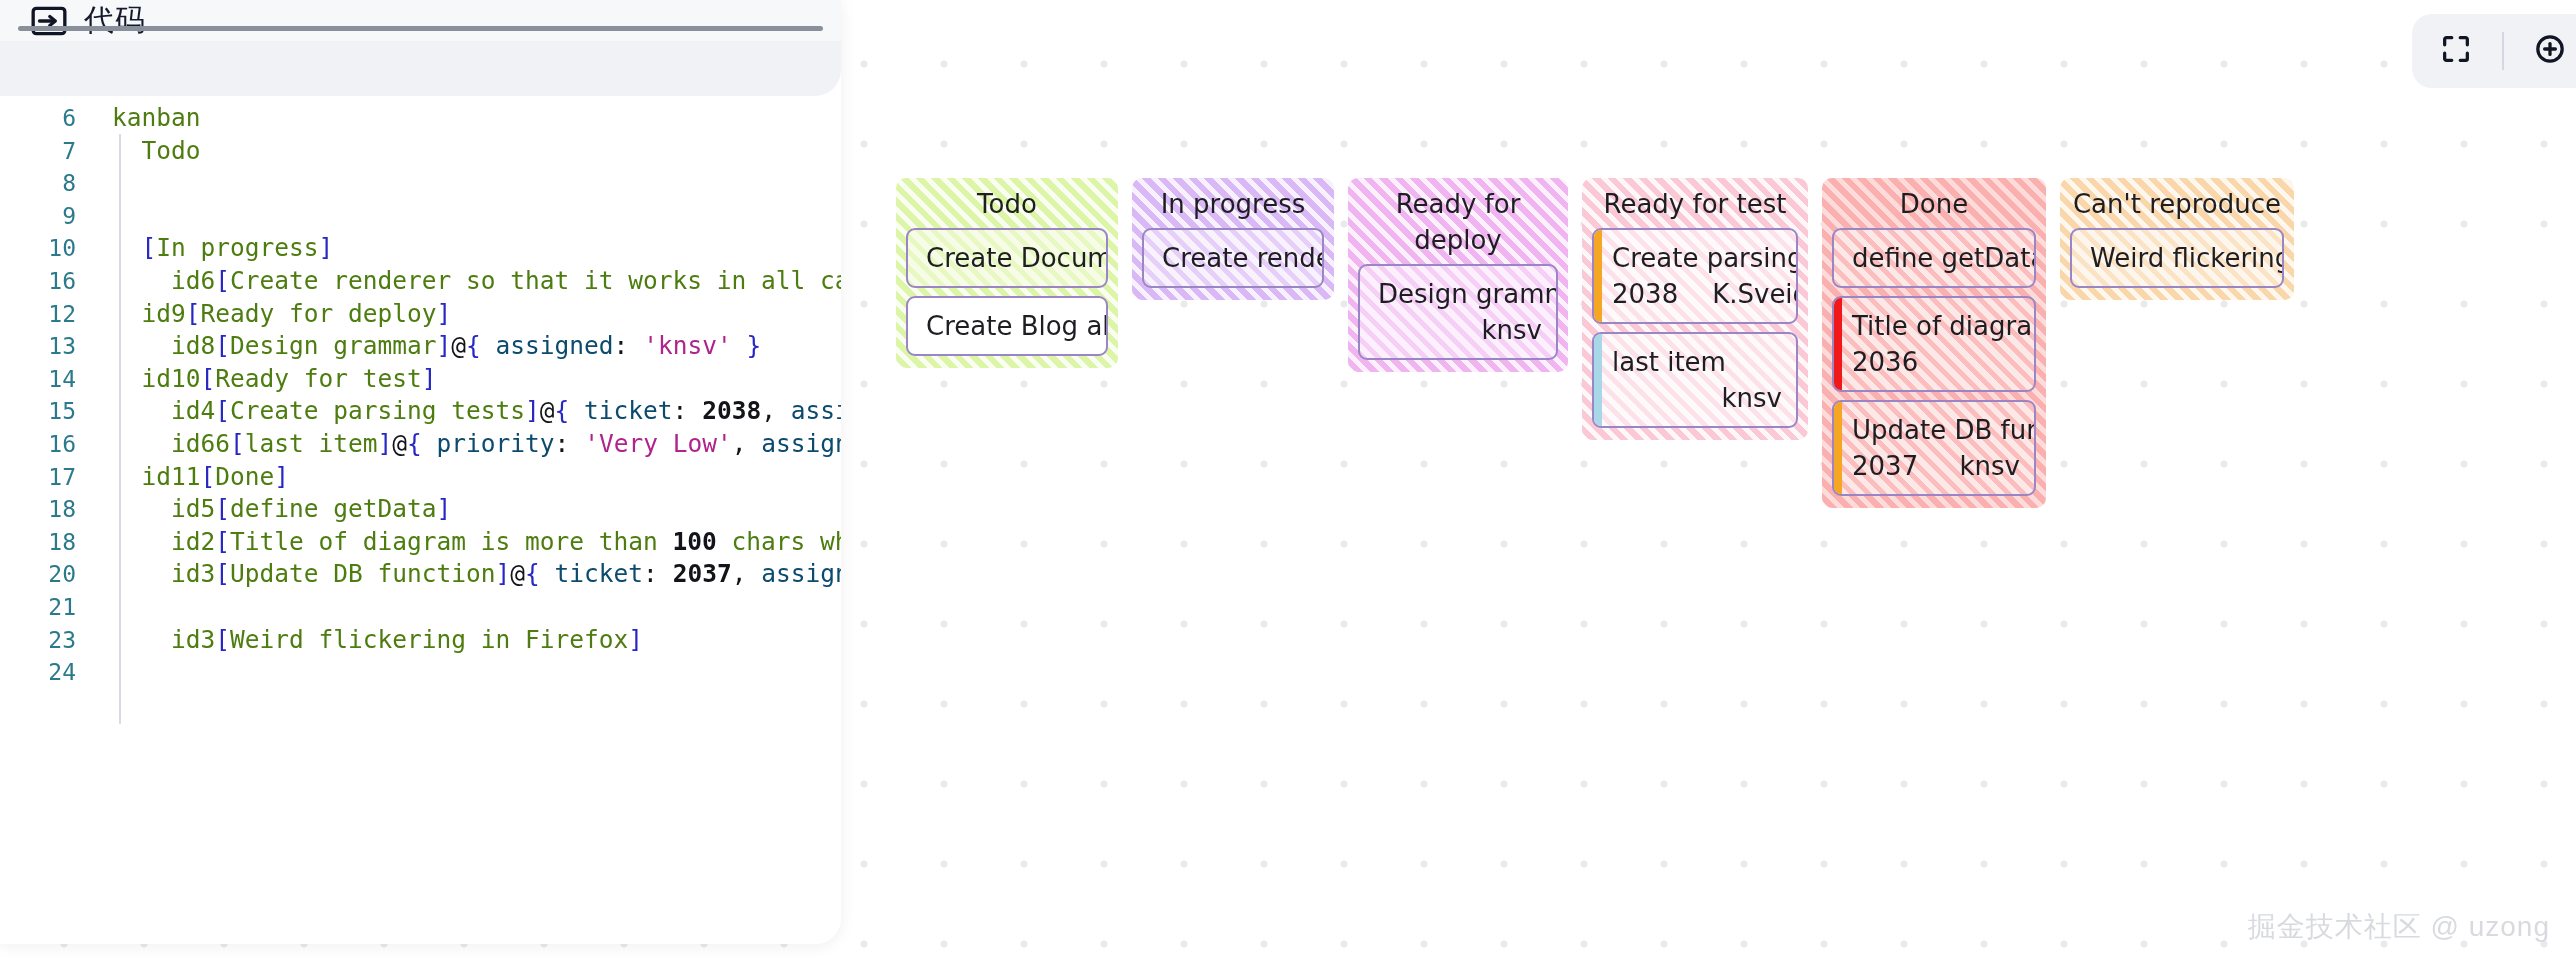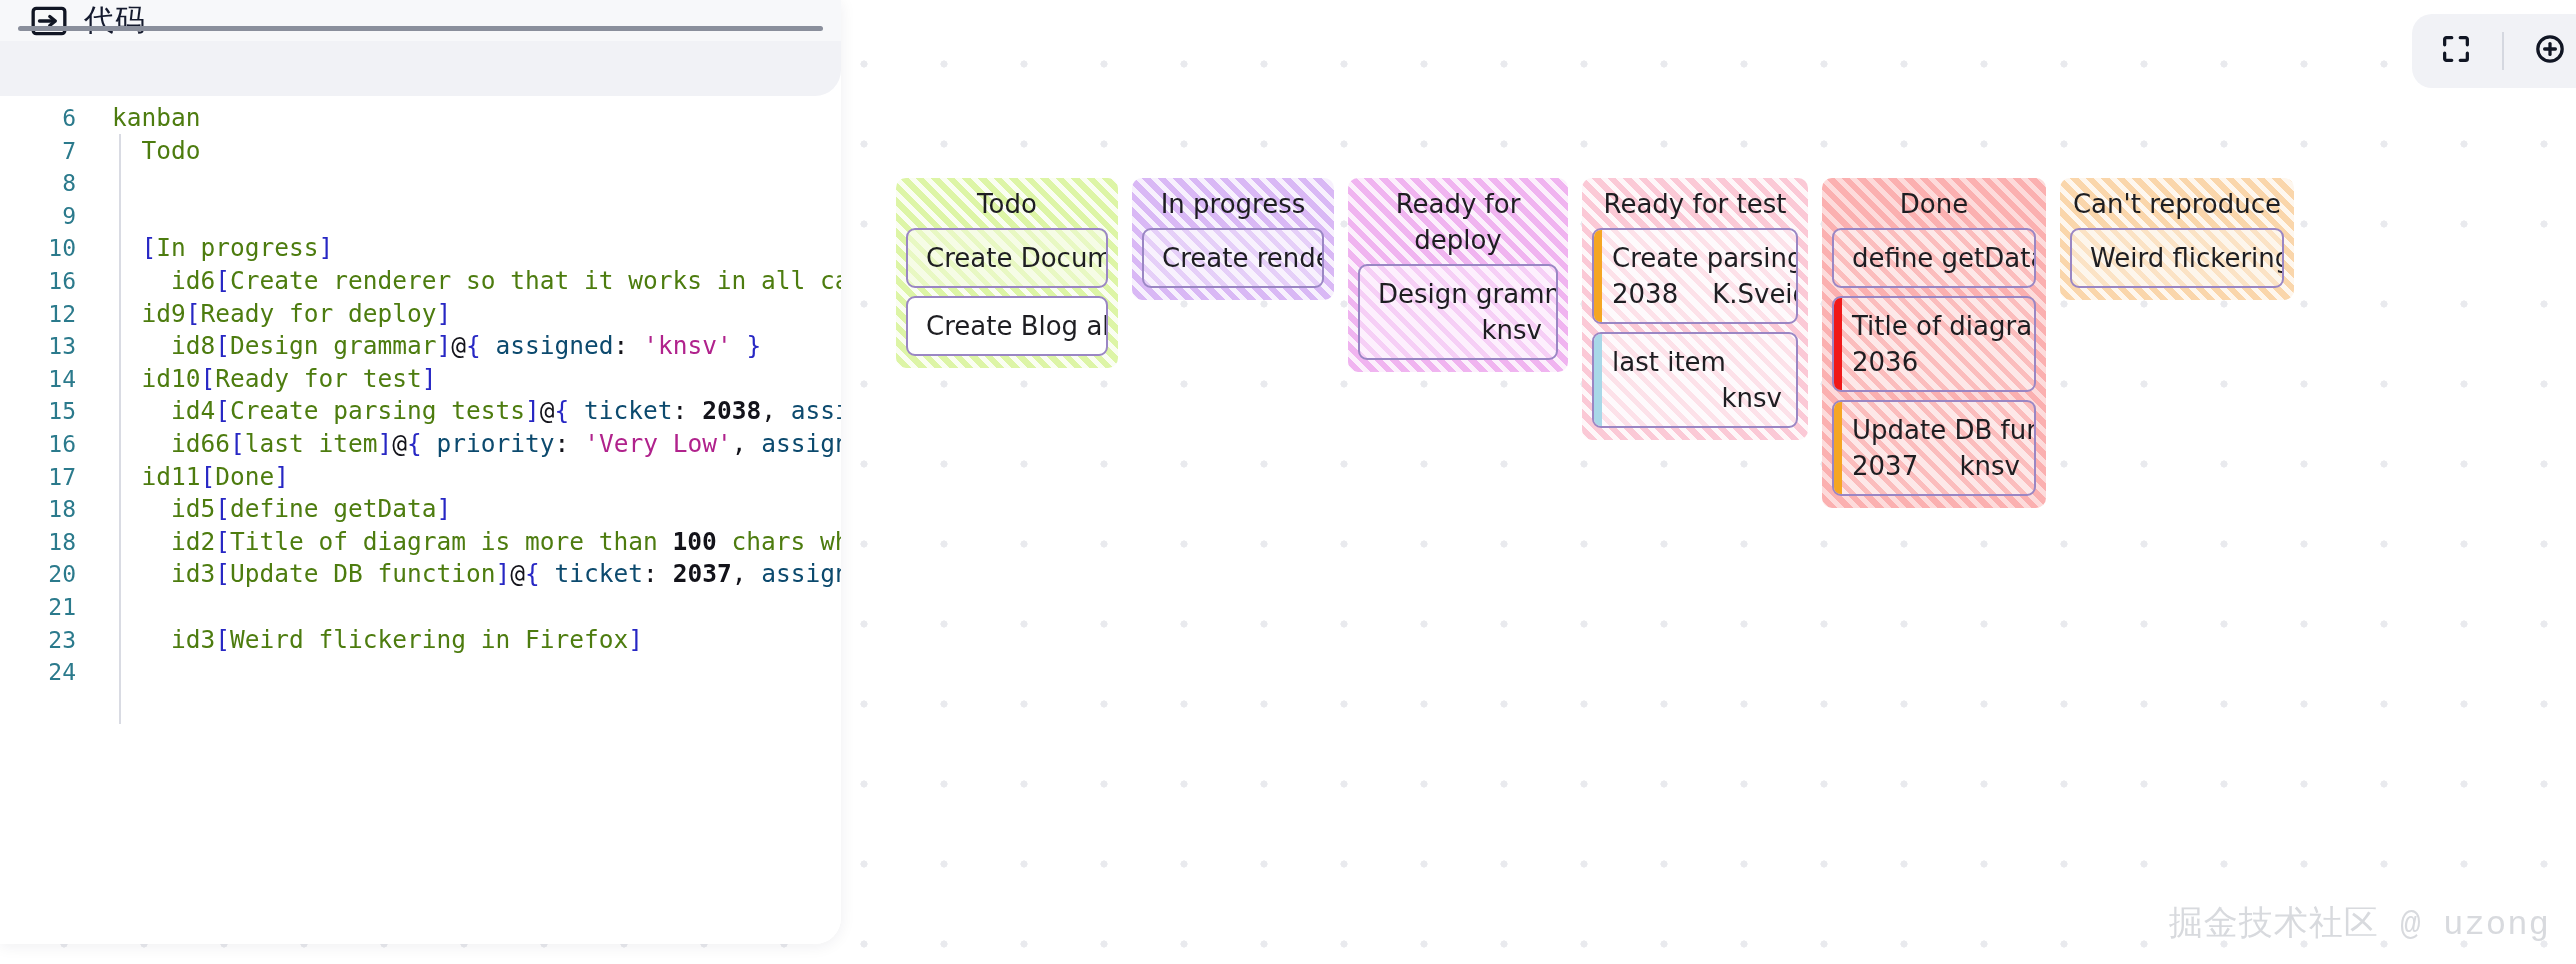--- a/index.html
+++ b/index.html
@@ -220,22 +220,22 @@
   }
   .cfill-orange {
     background-color: #fdf6ec;
     background-image: repeating-linear-gradient(45deg,
       rgba(250,214,171,0.6) 0 5px, rgba(255,255,255,0) 5px 11px);
   }
 
   
   #watermark {
     position: absolute; right: 26px; bottom: 18px;
-    font-size: 34px; color: #d8dade;
-    font-family: Liberation Mono, monospace;
+    font-size: 28px; color: #d8dade;
+    font-family: Liberation Sans, sans-serif;
     letter-spacing: 1px;
     z-index: 5;
   }
 </style>
 </head>
 <body>
 
 <div id="canvas-bg"></div>
 
 <div id="editor-panel">

